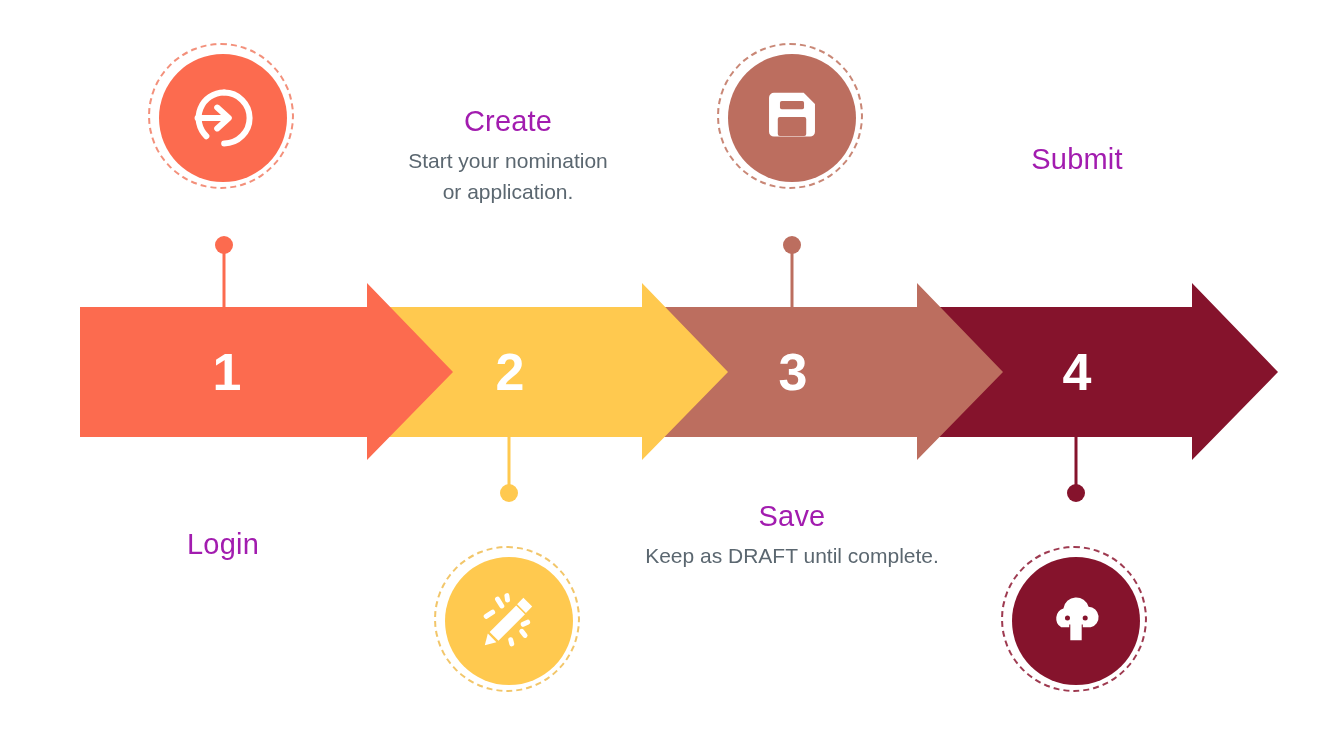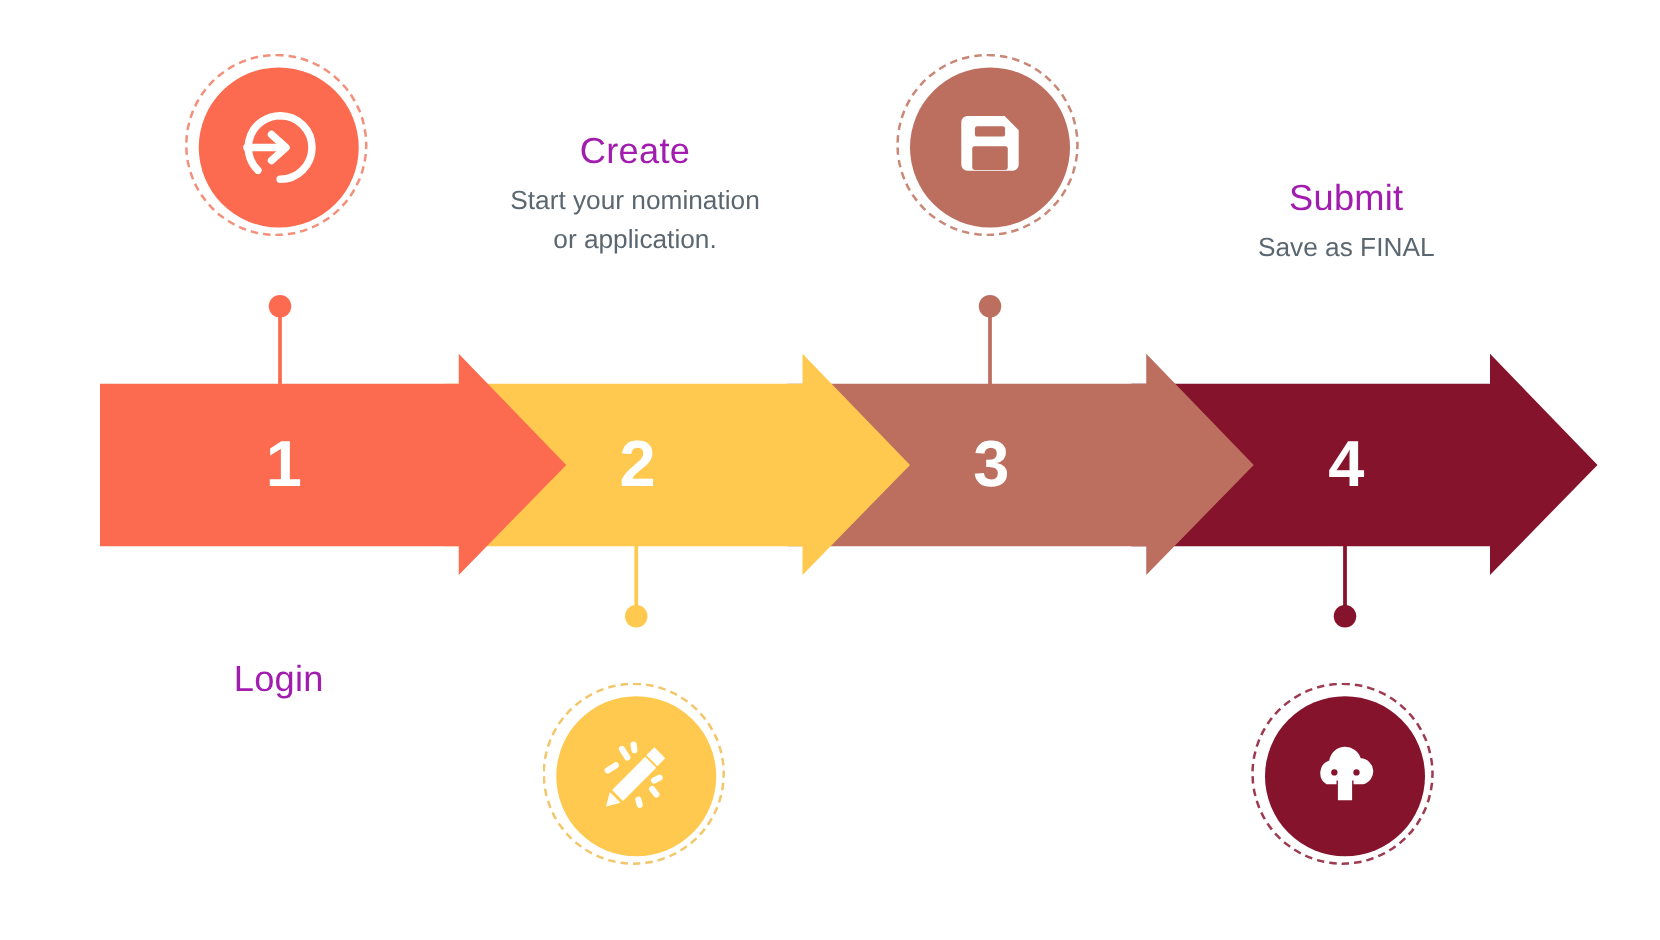--- a/index.html
+++ b/index.html
@@ -170,25 +170,26 @@
     <div class="icon-disc" style="background:#BC6E5F;">
       <svg width="70" height="70" viewBox="0 0 64 64" aria-hidden="true">
         <path d="M11 13.5 a4.5 4.5 0 0 1 4.5 -4.5 h27.2 l10.3 10.3 v25.2 a4.5 4.5 0 0 1 -4.5 4.5 h-33 a4.5 4.5 0 0 1 -4.5 -4.5 z" fill="#ffffff"></path>
         <rect x="21" y="16.5" width="22" height="7.5" rx="1.6" fill="#BC6E5F"></rect>
         <rect x="19" y="31" width="26" height="17.5" rx="1.8" fill="#BC6E5F"></rect>
       </svg>
     </div>
   </div>
 
   <div class="text-block" style="left:642px; top:500px;">
+    <p class="step-title">Save</p>
+    <p class="step-desc">Keep as DRAFT until complete.</p>
   </div>
 
   <div class="text-block" style="left:927px; top:105px;margin-top:38px;">
     <p class="step-title">Submit</p>
-    <p class="step-desc">Save as FINAL</p>
   </div>
 
   <div class="icon-badge" style="left:1001px; top:546px;">
     <div class="icon-ring" style="border-color:#9E3A50;"></div>
     <div class="icon-disc" style="background:#85132C;">
       <svg width="70" height="70" viewBox="0 0 64 64" aria-hidden="true">
         <g fill="#ffffff">
           <path d="M20.5 20.5 a11.8 11.8 0 0 1 23 -1.6 a9.6 9.6 0 0 1 1.9 18.9 h-7.2 l0 -7 h-12.4 l0 7 h-7.3 a9.6 9.6 0 0 1 2 -17.3 z"></path>
           <path d="M32 22.5 l12 12.6 h-6.8 v14.4 h-10.4 v-14.4 h-6.8 z"></path>
         </g>

